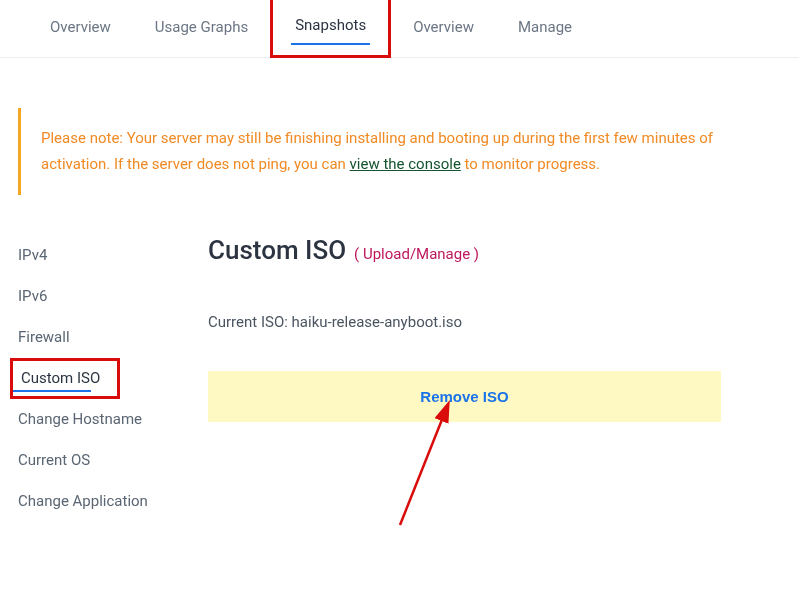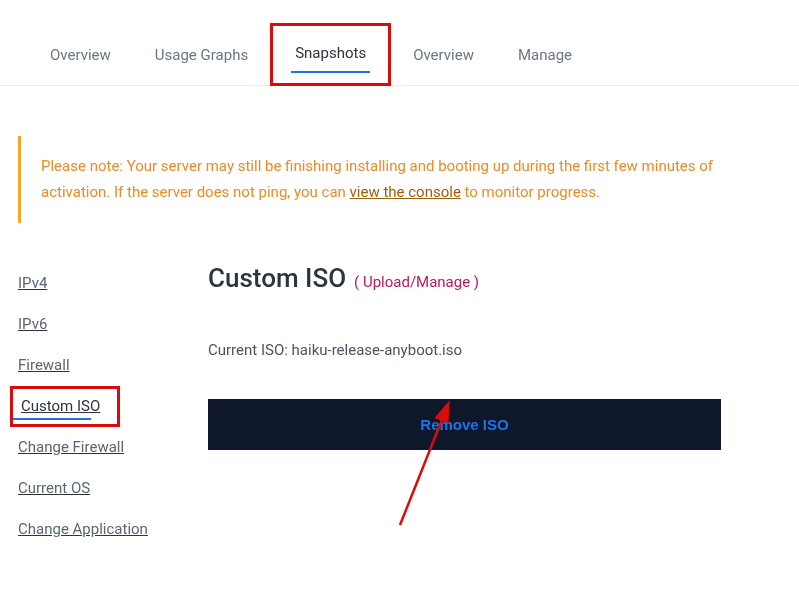--- a/index.html
+++ b/index.html
@@ -9,21 +9,21 @@
       width: 799px;
       height: 599px;
       overflow: hidden;
       color: #333;
     }
     .top-tabs {
       display: flex;
       gap: 0;
       padding: 0 28px;
       border-bottom: 1px solid #e9eef3;
-      height: 86px;
+      height: 58px;
       align-items: flex-end;
     }
     .top-tab {
       padding: 0 22px 22px 22px;
       font-size: 15px;
       color: #6b7684;
       cursor: pointer;
       position: relative;
       line-height: 1;
     }
@@ -48,31 +48,30 @@
     .alert {
       margin: 50px 18px 0 18px;
       border-left: 3px solid #f5a623;
       background: #fff;
       padding: 18px 20px;
       color: #f08a24;
       font-size: 15px;
       line-height: 1.7;
     }
     .alert a {
-      color: #a16207;
+      color: #14532d;
     }
     .content {
       display: flex;
       padding: 40px 18px 0 18px;
       gap: 30px;
     }
     .sidebar {
       width: 160px;
       flex-shrink: 0;
-      text-decoration: underline;
     }
     .side-item {
       font-size: 15px;
       color: #5a6673;
       padding: 13px 0;
       cursor: pointer;
       position: relative;
       line-height: 1;
     }
     .side-item.active {
@@ -113,21 +112,21 @@
       color: #be185d;
       cursor: pointer;
     }
     .current-iso {
       font-size: 15px;
       color: #4a5561;
       margin-bottom: 40px;
       margin-top: 48px;
     }
     .btn {
-      background: #0f172a;
+      background: #fef9c3;
       color: #1a73e8;
       font-weight: 700;
       font-size: 15px;
       text-align: center;
       padding: 17px 0;
       cursor: pointer;
       border: none;
       width: 100%;
     }
     .arrow-svg {
@@ -152,21 +151,21 @@
   <span>Please note: Your server may still be finishing installing and booting up during the first few minutes of activation. </span>
   <span>If the server does not ping, you can </span><a href="#">view the console</a><span> to monitor progress.</span>
 </div>
 
 <div class="content">
   <div class="sidebar">
     <div class="side-item">IPv4</div>
     <div class="side-item">IPv6</div>
     <div class="side-item">Firewall</div>
     <div class="side-item active highlight-wrap">Custom ISO</div>
-    <div class="side-item">Change Firewall</div>
+    <div class="side-item">Change Hostname</div>
     <div class="side-item">Current OS</div>
     <div class="side-item">Change Application</div>
   </div>
 
   <div class="main">
     <div class="heading">
       <span class="h1">Custom ISO</span>
       <span class="link-sm">( Upload/Manage )</span>
     </div>
     <div class="current-iso">

